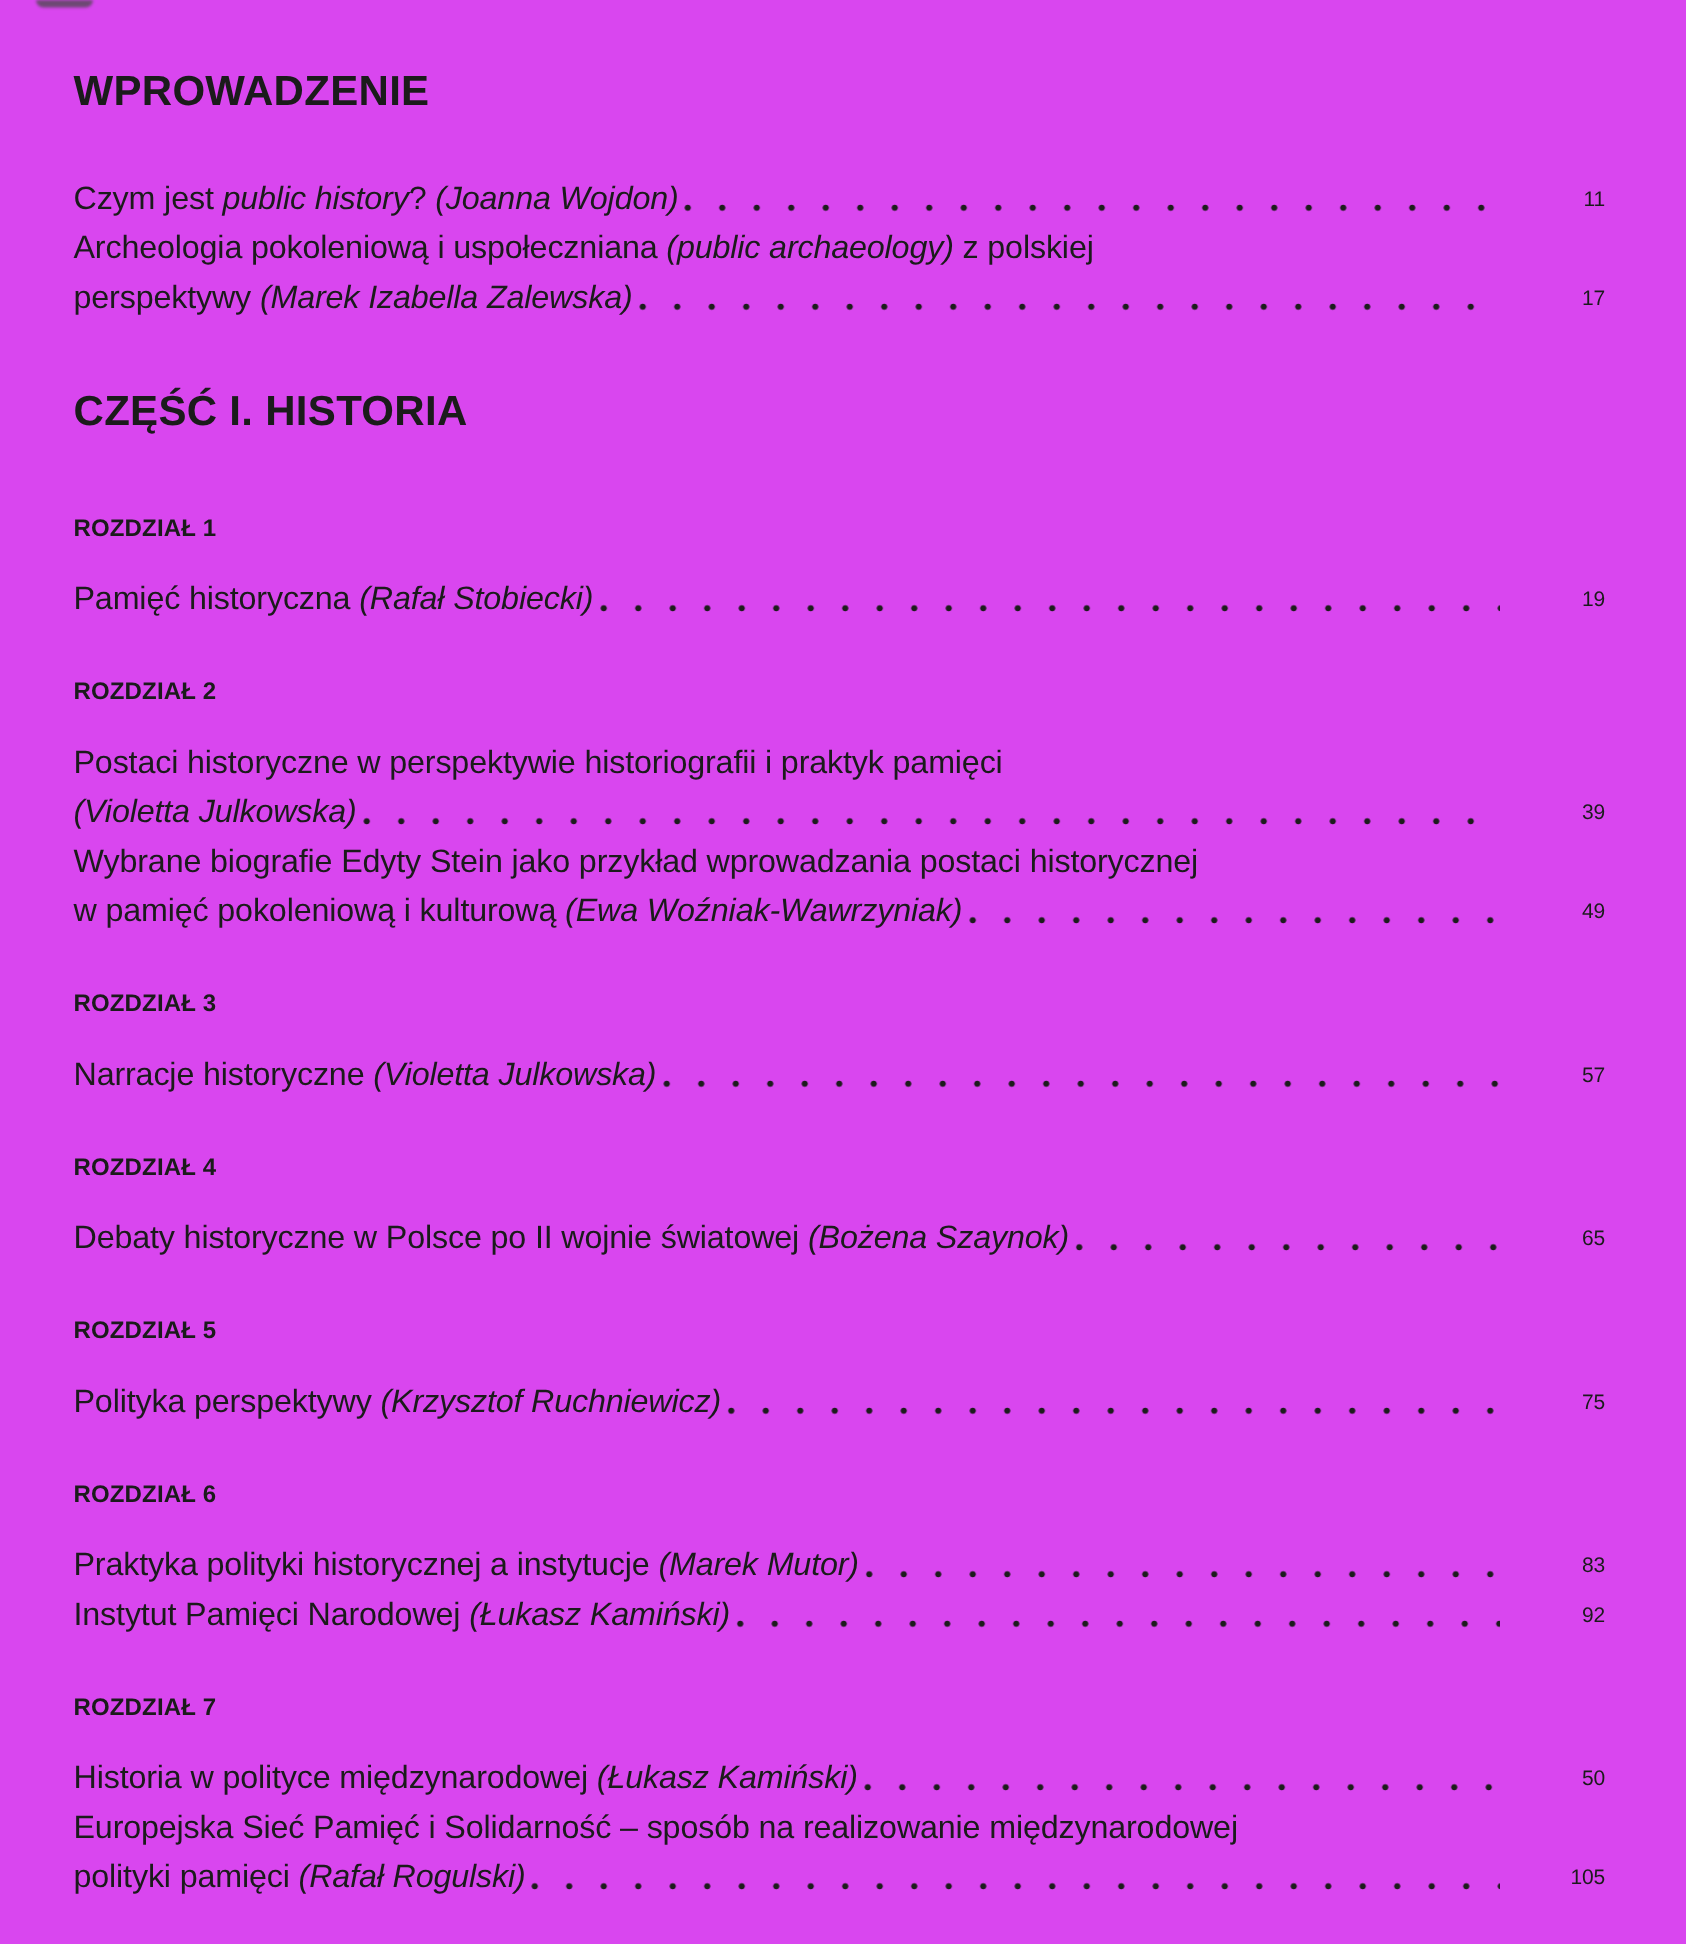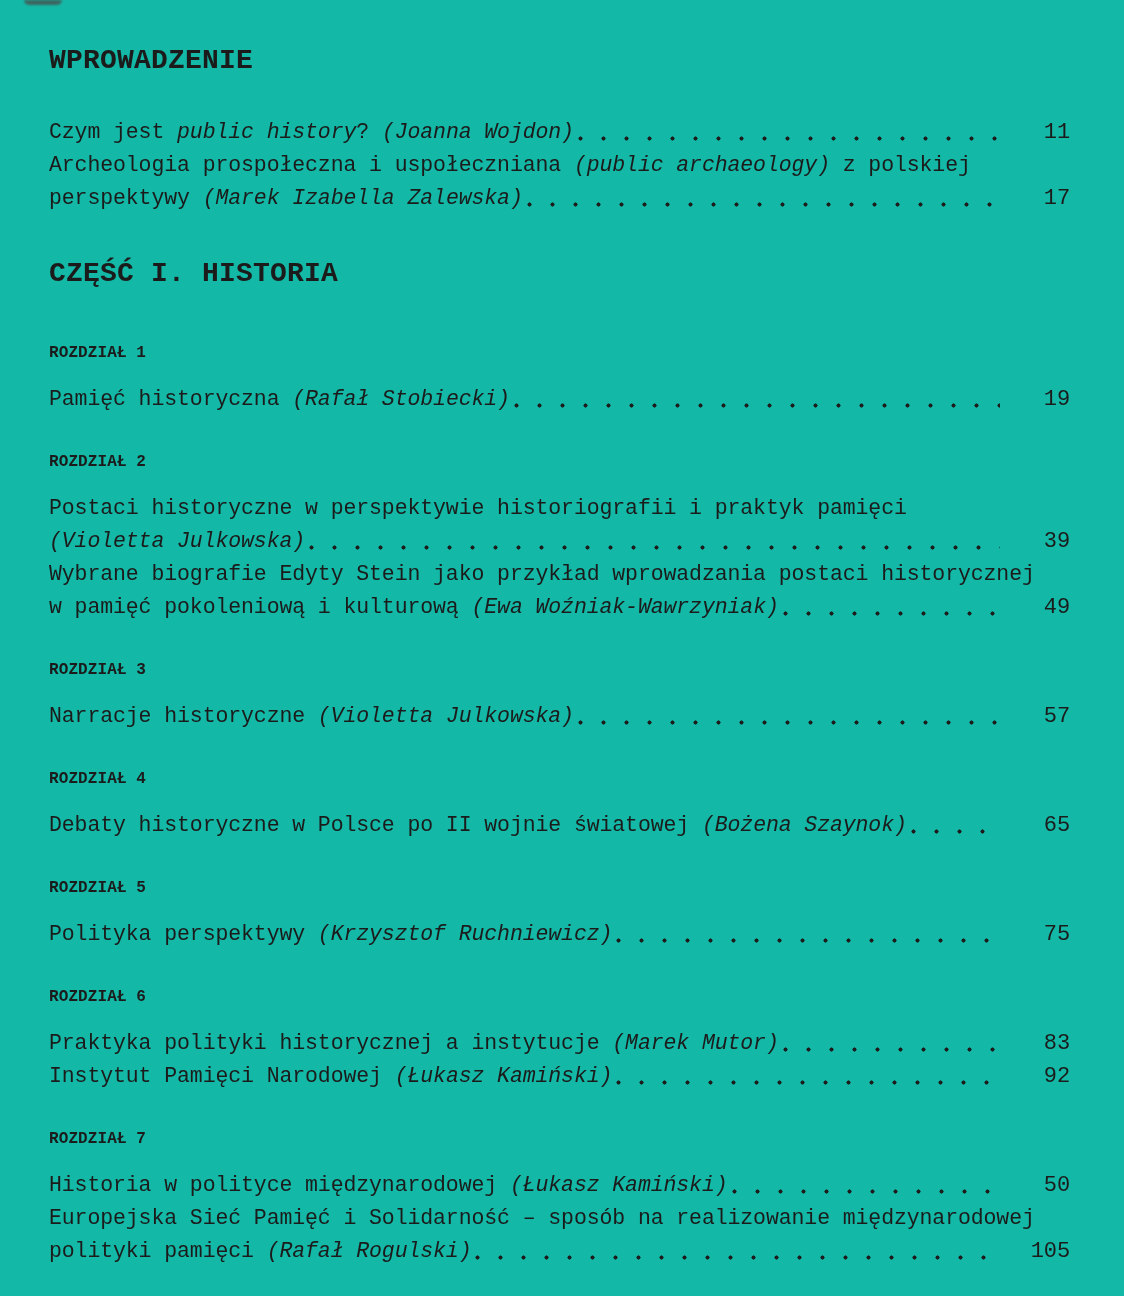--- a/index.html
+++ b/index.html
@@ -5,23 +5,23 @@
   html, body {
     margin: 0;
     padding: 0;
     background: #ffffff;
   }
   .page {
     position: relative;
     width: 1124px;
     height: 1296px;
     box-sizing: border-box;
-    background: #14b8a6;
+    background: #d946ef;
     color: #1b1b1b;
-    font-family: Liberation Mono, monospace;
+    font-family: Liberation Sans, sans-serif;
     padding: 46px 54px 0 49px;
     overflow: hidden;
   }
   .scan-artifact {
     position: absolute;
     top: 0;
     left: 24px;
     width: 38px;
     height: 5px;
     background: #4a4a4a;
@@ -62,41 +62,41 @@
     background-image: radial-gradient(circle, #1c1c1c 1.8px, rgba(0,0,0,0) 2.3px);
     background-size: 23px 5px;
     background-repeat: repeat-x;
     background-position: 14px calc(100% - 8px);
     margin-left: 4px;
   }
   .pagenum {
     flex: 0 0 auto;
     min-width: 70px;
     text-align: right;
-    font-size: 22px;
+    font-size: 14px;
     line-height: 33px;
   }
 </style>
 </head>
 <body>
 
 <div class="page">
   <div class="scan-artifact"></div>
   <main id="toc">
       <div class="part">WPROWADZENIE</div>
       <div class="entry">
         <div class="line">
           <span class="txt"><span>Czym jest </span><i>public history</i><span>? </span><i>(Joanna Wojdon)</i></span>
           <span class="leader"></span>
           <span class="pagenum">11</span>
         </div>
       </div>
       <div class="entry">
         <div class="line">
-          <span class="txt"><span>Archeologia prospołeczna i uspołeczniana </span><i>(public archaeology)</i><span> z polskiej</span></span>
+          <span class="txt"><span>Archeologia pokoleniową i uspołeczniana </span><i>(public archaeology)</i><span> z polskiej</span></span>
         </div>
         <div class="line">
           <span class="txt"><span>perspektywy </span><i>(Marek Izabella Zalewska)</i></span>
           <span class="leader"></span>
           <span class="pagenum">17</span>
         </div>
       </div>
       <div class="part">CZĘŚĆ I. HISTORIA</div>
       <div class="chapter">ROZDZIAŁ 1</div>
       <div class="entry">

